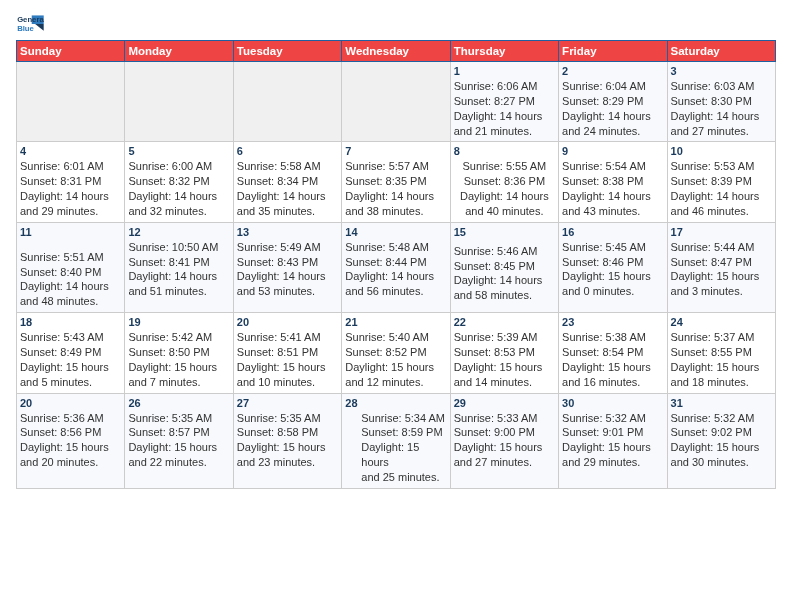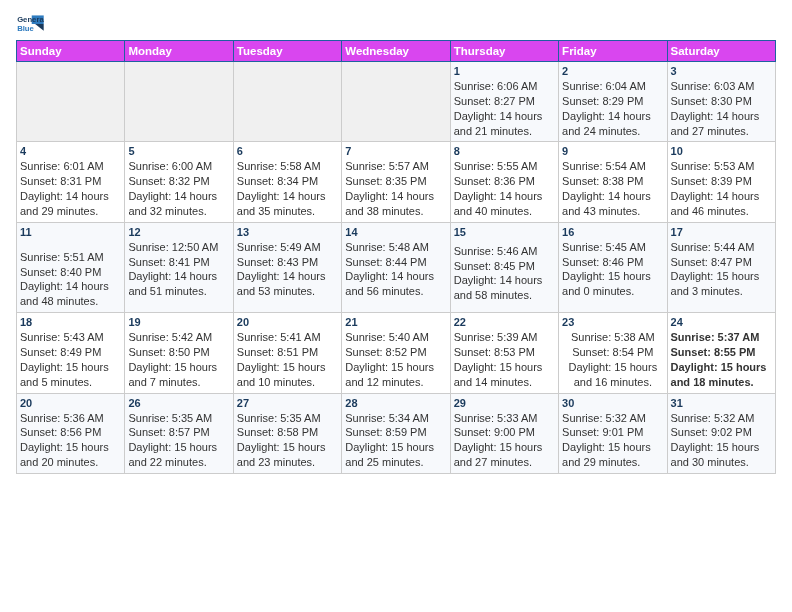--- a/index.html
+++ b/index.html
@@ -42,21 +42,21 @@
     .subtitle {
       font-size: 13px;
       color: #333;
     }
     .calendar {
       width: 100%;
       border-collapse: collapse;
       table-layout: fixed;
     }
     .calendar thead th {
-      background: #d946ef;
+      background: #ef4444;
       color: #fff;
       font-size: 11.5px;
       font-weight: bold;
       padding: 4px 3px;
       text-align: left;
       border: 1px solid #2060a0;
     }
     .calendar tbody td {
       vertical-align: top;
       border: 1px solid #ccc;
@@ -172,21 +172,21 @@
           </td>
           <td>
             <span class="day-num">7</span>
             <div class="day-info" style="white-space: pre-line;">Sunrise: 5:57 AM
 Sunset: 8:35 PM
 Daylight: 14 hours
 and 38 minutes.</div>
           </td>
           <td>
             <span class="day-num">8</span>
-            <div class="day-info" style="white-space: pre-line;">Sunrise: 5:55 AM
+            <div class="day-info" style="white-space: pre-line; text-align: center;">Sunrise: 5:55 AM
 Sunset: 8:36 PM
 Daylight: 14 hours
 and 40 minutes.</div>
           </td>
           <td>
             <span class="day-num">9</span>
             <div class="day-info" style="white-space: pre-line;">Sunrise: 5:54 AM
 Sunset: 8:38 PM
 Daylight: 14 hours
 and 43 minutes.</div>
@@ -202,21 +202,21 @@
         <tr>
           <td>
             <span class="day-num">11</span>
             <div class="day-info" style="white-space: pre-line; margin-top: 12px;">Sunrise: 5:51 AM
 Sunset: 8:40 PM
 Daylight: 14 hours
 and 48 minutes.</div>
           </td>
           <td>
             <span class="day-num">12</span>
-            <div class="day-info" style="white-space: pre-line;">Sunrise: 12:50 AM
+            <div class="day-info" style="white-space: pre-line;">Sunrise: 10:50 AM
 Sunset: 8:41 PM
 Daylight: 14 hours
 and 51 minutes.</div>
           </td>
           <td>
             <span class="day-num">13</span>
             <div class="day-info" style="white-space: pre-line;">Sunrise: 5:49 AM
 Sunset: 8:43 PM
 Daylight: 14 hours
 and 53 minutes.</div>
@@ -281,28 +281,28 @@
           </td>
           <td>
             <span class="day-num">22</span>
             <div class="day-info" style="white-space: pre-line;">Sunrise: 5:39 AM
 Sunset: 8:53 PM
 Daylight: 15 hours
 and 14 minutes.</div>
           </td>
           <td>
             <span class="day-num">23</span>
-            <div class="day-info" style="white-space: pre-line; text-align: center;">Sunrise: 5:38 AM
+            <div class="day-info" style="white-space: pre-line;">Sunrise: 5:38 AM
 Sunset: 8:54 PM
 Daylight: 15 hours
 and 16 minutes.</div>
           </td>
           <td>
             <span class="day-num">24</span>
-            <div class="day-info" style="white-space: pre-line; font-weight: bold;">Sunrise: 5:37 AM
+            <div class="day-info" style="white-space: pre-line;">Sunrise: 5:37 AM
 Sunset: 8:55 PM
 Daylight: 15 hours
 and 18 minutes.</div>
           </td>
         </tr>
         <tr>
           <td>
             <span class="day-num">20</span>
             <div class="day-info" style="white-space: pre-line;">Sunrise: 5:36 AM
 Sunset: 8:56 PM
@@ -318,21 +318,21 @@
           </td>
           <td>
             <span class="day-num">27</span>
             <div class="day-info" style="white-space: pre-line;">Sunrise: 5:35 AM
 Sunset: 8:58 PM
 Daylight: 15 hours
 and 23 minutes.</div>
           </td>
           <td>
             <span class="day-num">28</span>
-            <div class="day-info" style="white-space: pre-line;">Sunrise: 5:34 AM
+            <div class="day-info" style="white-space: pre-line; margin-left: 16px;">Sunrise: 5:34 AM
 Sunset: 8:59 PM
 Daylight: 15 hours
 and 25 minutes.</div>
           </td>
           <td>
             <span class="day-num">29</span>
             <div class="day-info" style="white-space: pre-line;">Sunrise: 5:33 AM
 Sunset: 9:00 PM
 Daylight: 15 hours
 and 27 minutes.</div>

